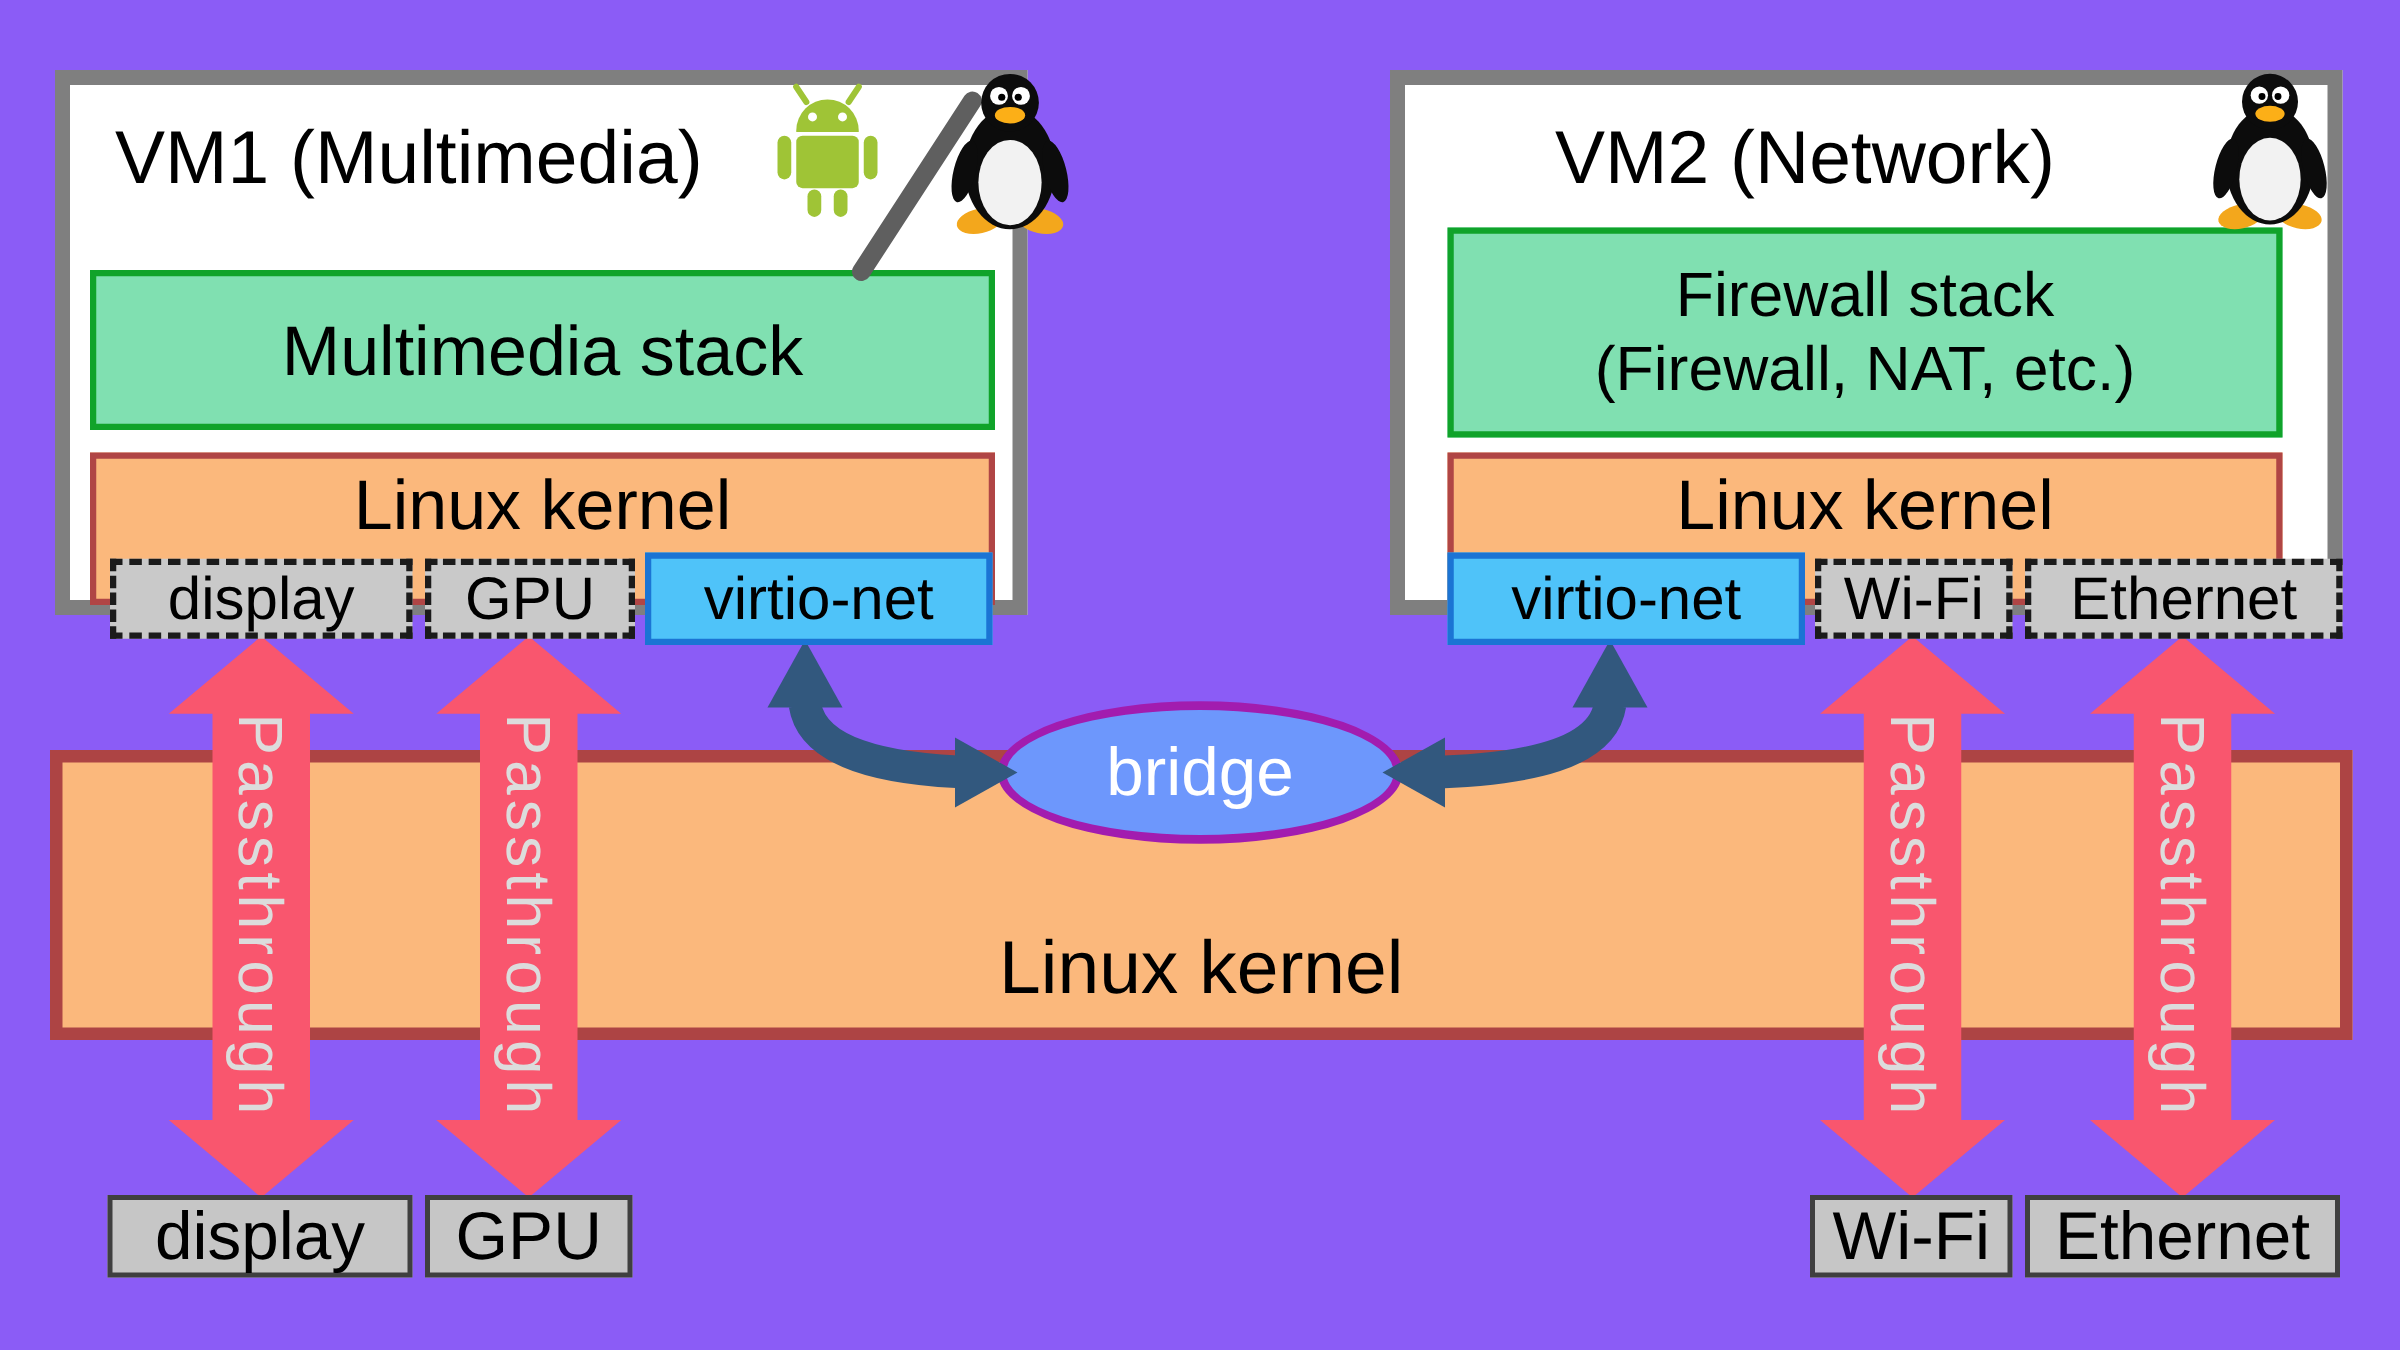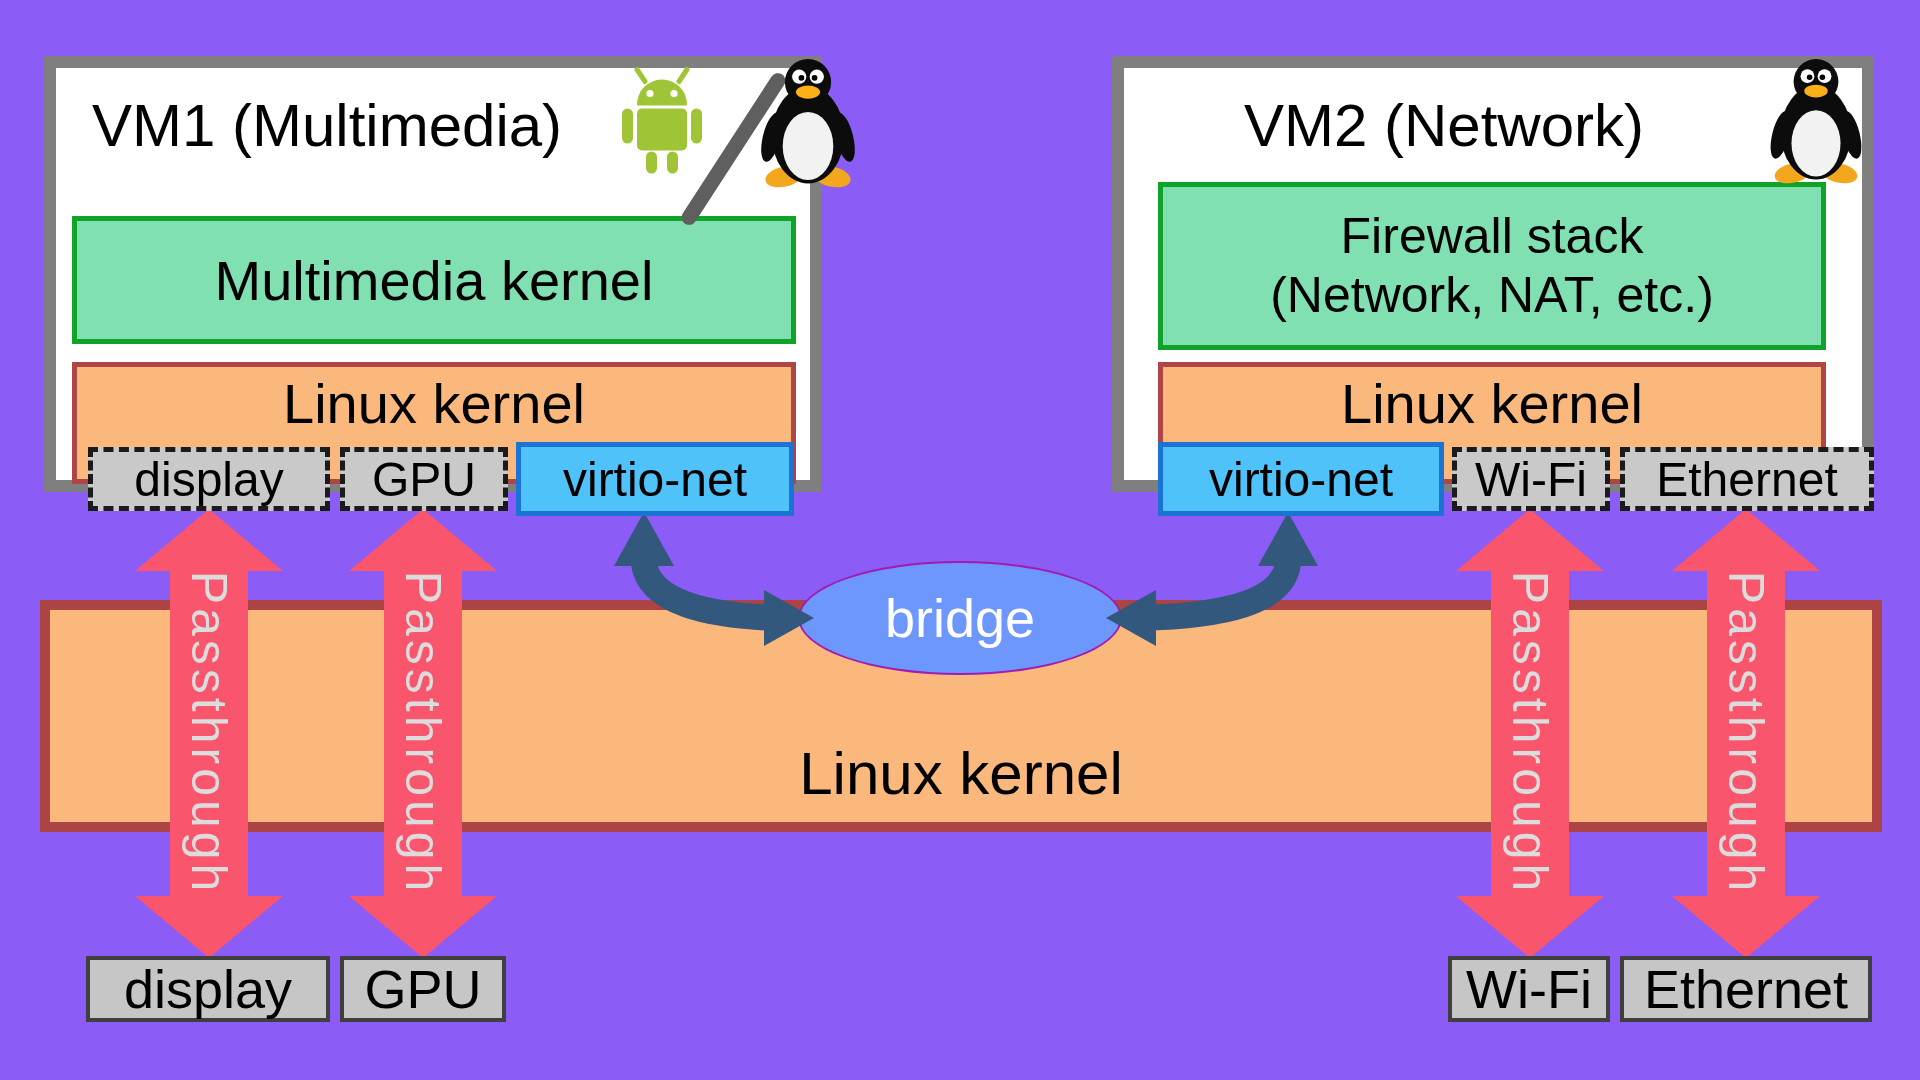--- a/index.html
+++ b/index.html
@@ -25,21 +25,21 @@
   .virtiobox{background:#4fc3f9;border:5px solid #1b74d4;display:flex;align-items:center;
              justify-content:center;font-size:48px;z-index:4;}
 
   
   .hostbar{left:40px;top:600px;width:1842px;height:232px;background:#fbb87c;
            border:10px solid #ad4444;display:flex;align-items:flex-end;justify-content:center;
            padding-bottom:14px;font-size:60px;z-index:1;}
 
   
   .bridge{left:798px;top:561px;width:324px;height:114px;border-radius:50%;
-          background:#6d97fc;border:2px solid #a21caf;display:flex;align-items:center;
+          background:#6d97fc;border:7px solid #a21caf;display:flex;align-items:center;
           justify-content:center;color:#ffffff;font-size:54px;z-index:2;}
 
   
   .hwbox{background:#c6c6c6;border:4px solid #3f3f3f;display:flex;align-items:center;
          justify-content:center;font-size:54px;z-index:4;}
 
   
   .slash{width:15px;height:178px;background:#5f5f5f;border-radius:8px;
          transform:rotate(33deg);transform-origin:center;z-index:2;}
 
@@ -89,21 +89,21 @@
   <div class="abs vmtitle" style="left:92px;top:96px;">VM1 (Multimedia)</div>
   <svg class="abs icon" style="left:612px;top:62px;" width="100" height="115">
       <use href="#sym-android"></use>
     </svg>
   <div class="abs slash" style="left:726px;top:60px;"></div>
   <svg class="abs icon" style="left:752px;top:58px;" width="112" height="132">
       <use href="#sym-tux"></use>
     </svg>
 
   <div class="abs stackbox" style="left:72px;top:216px;width:724px;height:128px;">
-    <span>Multimedia kernel</span>
+    <span>Multimedia stack</span>
   </div>
   <div class="abs kernelbox" style="left:72px;top:362px;width:724px;height:122px;">
     <span>Linux kernel</span>
   </div>
 
   <div class="abs devbox" style="left:88px;top:447px;width:242px;height:64px;">
     <span>display</span>
   </div>
   <div class="abs devbox" style="left:340px;top:447px;width:168px;height:64px;">
     <span>GPU</span>
@@ -114,21 +114,21 @@
 
   <div class="abs vmbox" style="left:1112px;top:56px;width:762px;height:436px;"></div>
   <div class="abs vmtitle" style="left:1112px;top:96px;width:648px;text-align:center;padding-left:16px;">VM2 (Network)</div>
   <svg class="abs icon" style="left:1762px;top:58px;" width="108" height="128">
       <use href="#sym-tux"></use>
     </svg>
 
   <div class="abs stackbox" style="left:1158px;top:182px;width:668px;height:168px;">
     <div class="twoline">
       <div>Firewall stack</div>
-      <div>(Network, NAT, etc.)</div>
+      <div>(Firewall, NAT, etc.)</div>
     </div>
   </div>
   <div class="abs kernelbox" style="left:1158px;top:362px;width:668px;height:122px;">
     <span>Linux kernel</span>
   </div>
 
   <div class="abs virtiobox" style="left:1158px;top:442px;width:286px;height:74px;">
     <span>virtio-net</span>
   </div>
   <div class="abs devbox" style="left:1452px;top:447px;width:158px;height:64px;">

